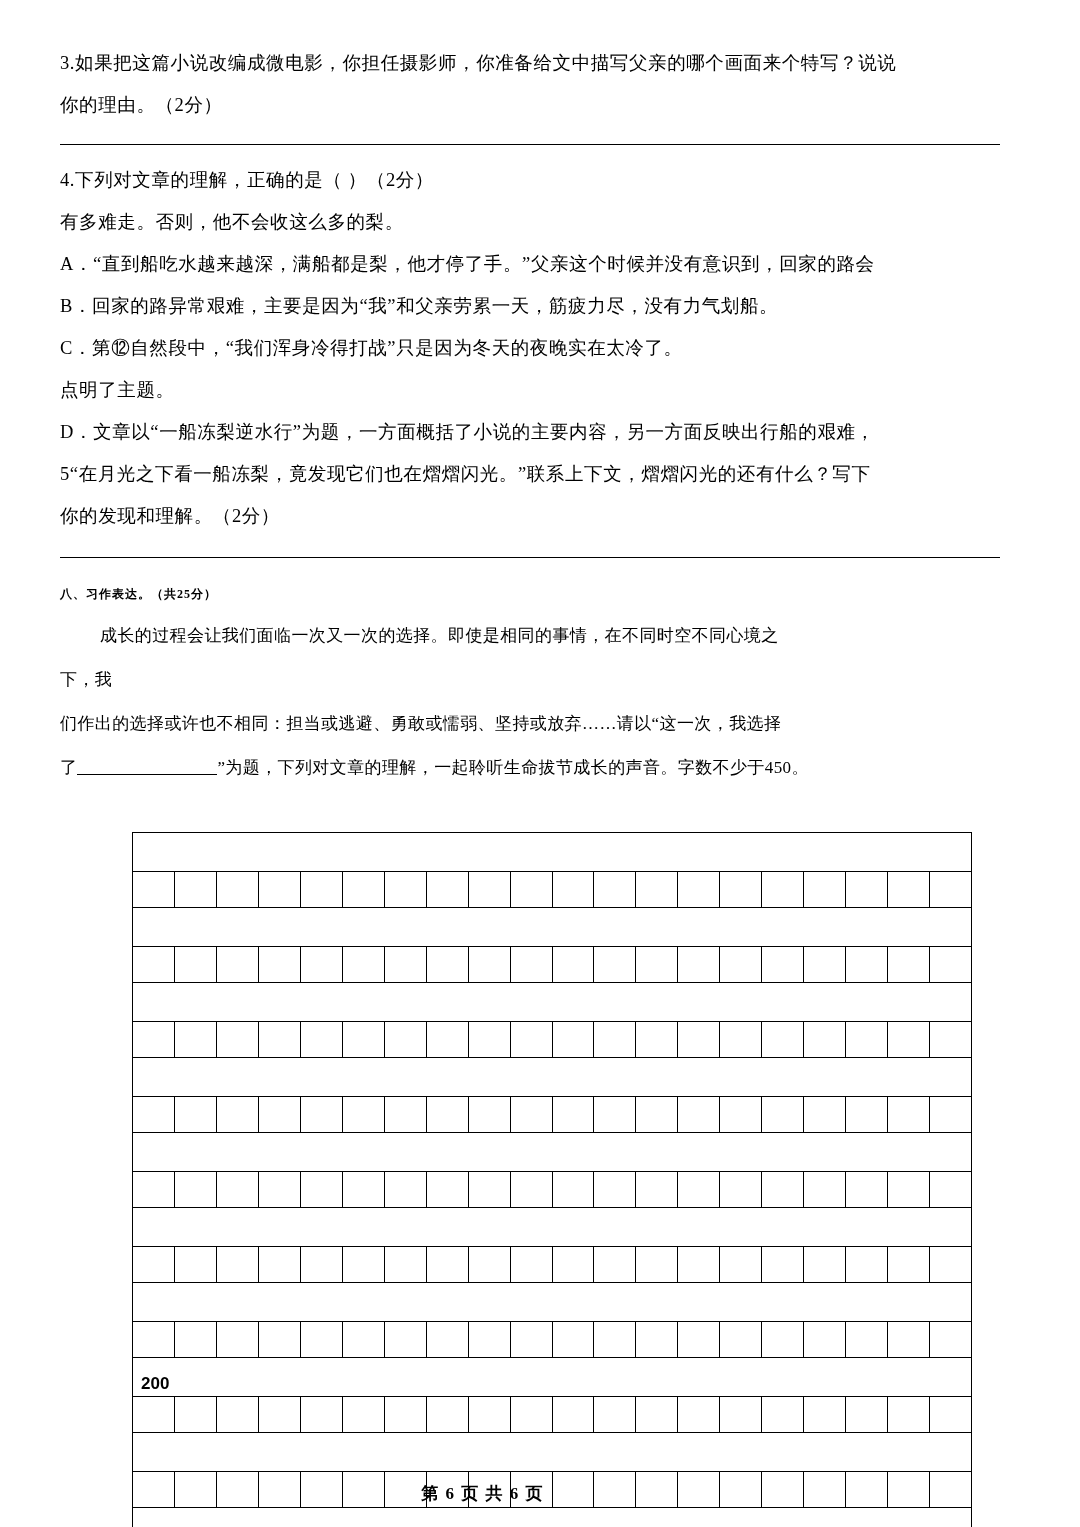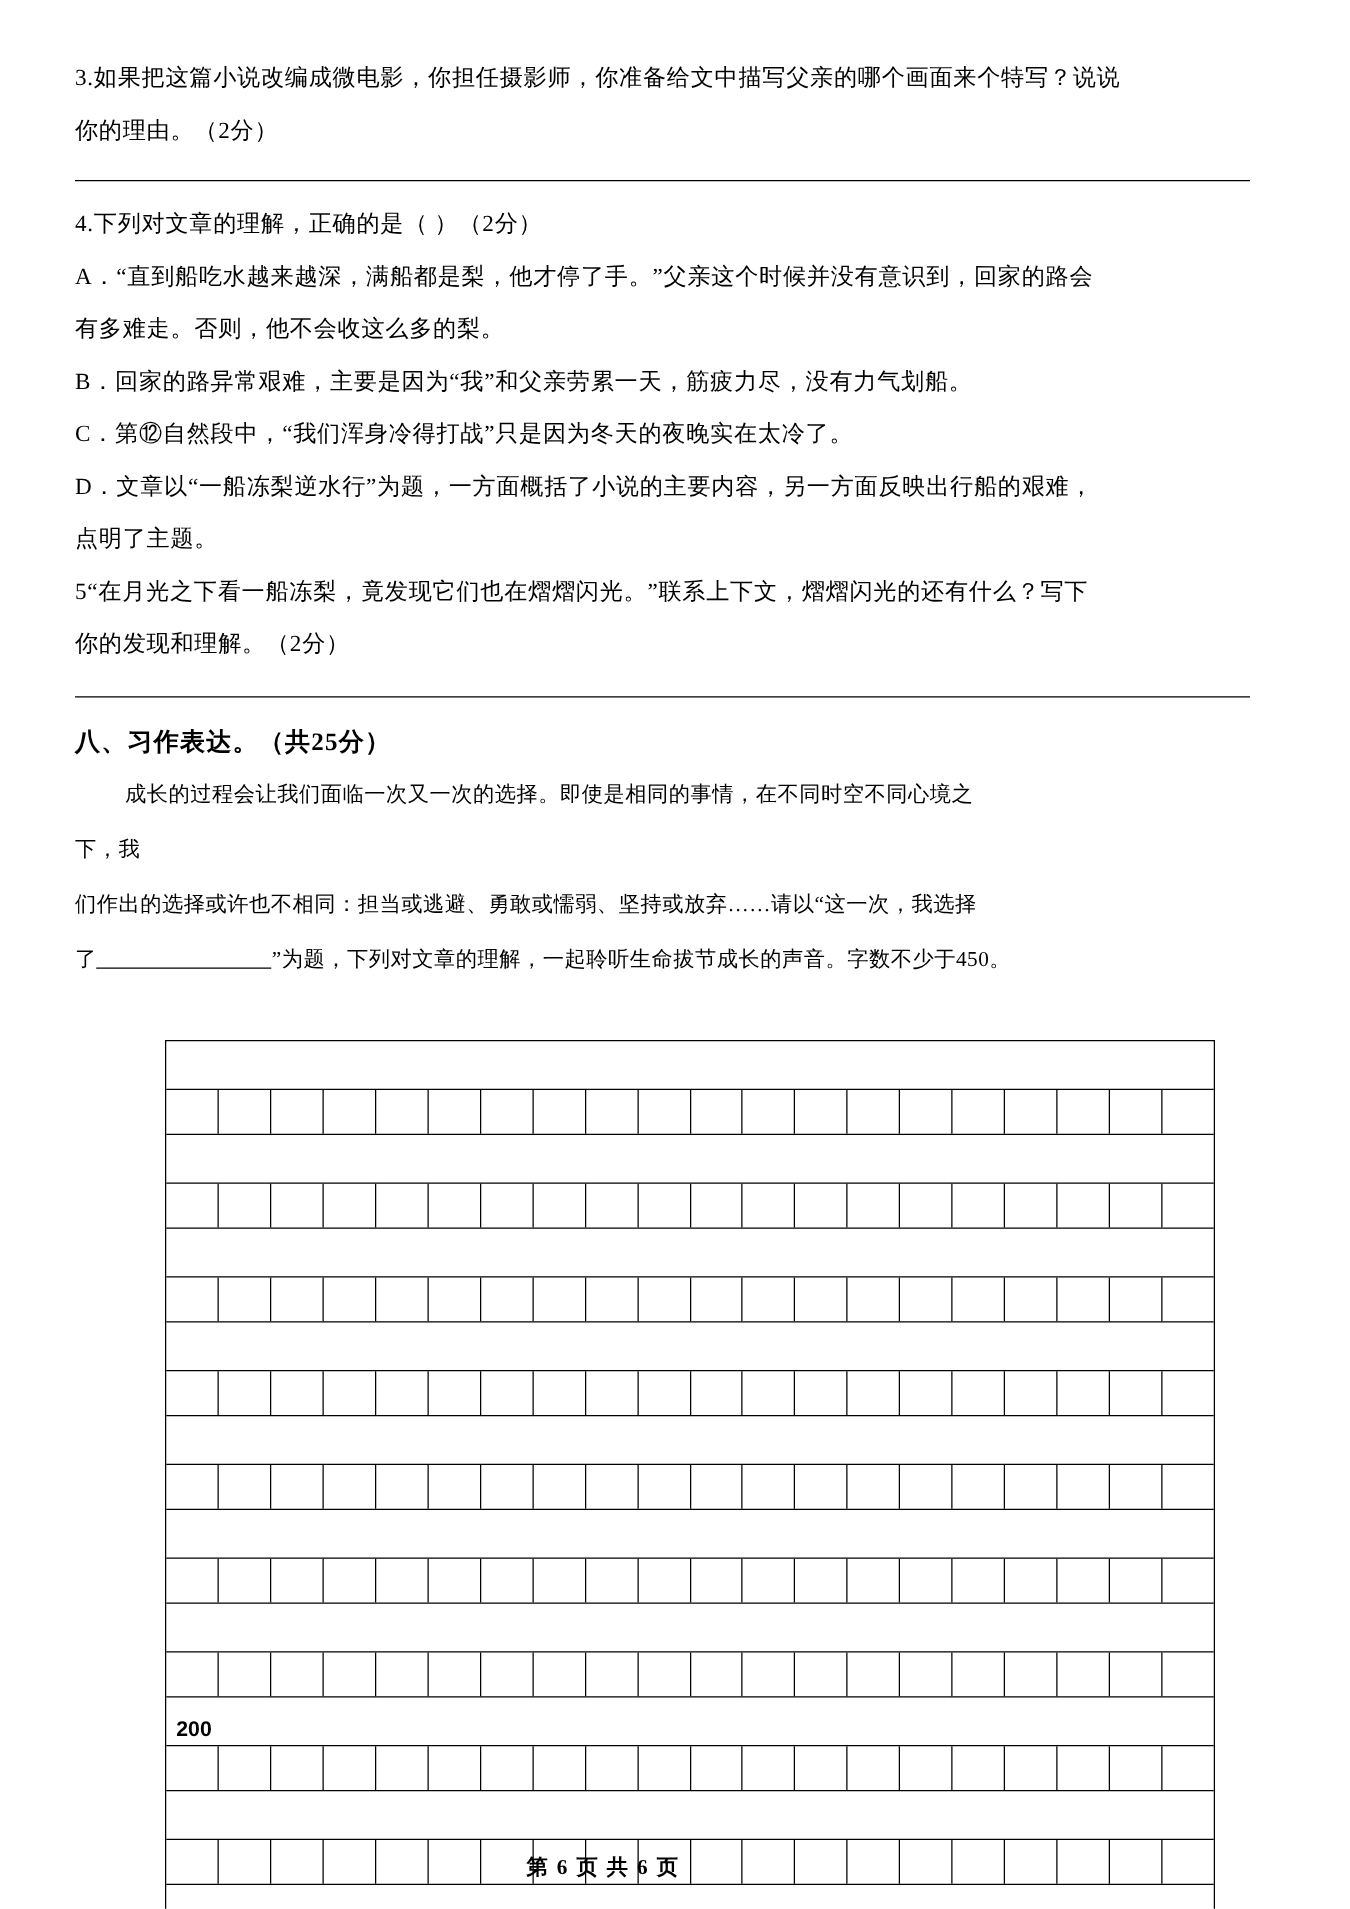--- a/index.html
+++ b/index.html
@@ -38,21 +38,21 @@
     margin: 18px 0 14px 0;
     width: 940px;
   }
   .hr2 {
     border: none;
     border-top: 1px solid #000;
     margin: 20px 0 16px 0;
     width: 940px;
   }
   .section-title {
-    font-size: 20px;
+    font-size: 12px;
     font-weight: bold;
     line-height: 40px;
     letter-spacing: 1px;
   }
   .para {
     font-size: 17px;
     line-height: 44px;
     letter-spacing: 0.4px;
   }
   .para .ind {
@@ -127,26 +127,26 @@
 
   <div class="q-block">
     <div class="q-line">3.如果把这篇小说改编成微电影，你担任摄影师，你准备给文中描写父亲的哪个画面来个特写？说说</div>
     <div class="q-line">你的理由。（2分）</div>
   </div>
 
   <hr class="hr">
 
   <div class="q-block">
     <div class="q-line">4.下列对文章的理解，正确的是（          ）（2分）</div>
+    <div class="q-line">有多难走。否则，他不会收这么多的梨。</div>
     <div class="q-line">A．“直到船吃水越来越深，满船都是梨，他才停了手。”父亲这个时候并没有意识到，回家的路会</div>
-    <div class="q-line">有多难走。否则，他不会收这么多的梨。</div>
     <div class="q-line">B．回家的路异常艰难，主要是因为“我”和父亲劳累一天，筋疲力尽，没有力气划船。</div>
     <div class="q-line">C．第⑫自然段中，“我们浑身冷得打战”只是因为冬天的夜晚实在太冷了。</div>
+    <div class="q-line">点明了主题。</div>
     <div class="q-line">D．文章以“一船冻梨逆水行”为题，一方面概括了小说的主要内容，另一方面反映出行船的艰难，</div>
-    <div class="q-line">点明了主题。</div>
   </div>
 
   <div class="q-block">
     <div class="q-line">5“在月光之下看一船冻梨，竟发现它们也在熠熠闪光。”联系上下文，熠熠闪光的还有什么？写下</div>
     <div class="q-line">你的发现和理解。（2分）</div>
   </div>
 
   <hr class="hr2">
 
   <div class="section-title">八、习作表达。（共25分）</div>

